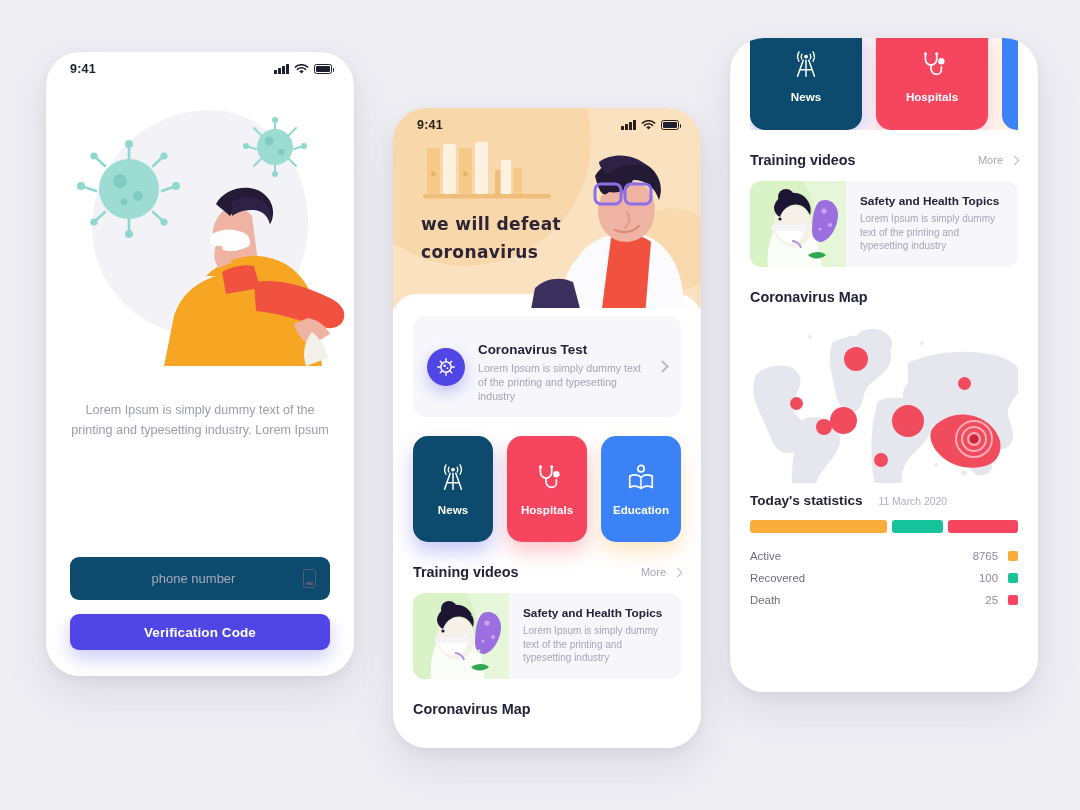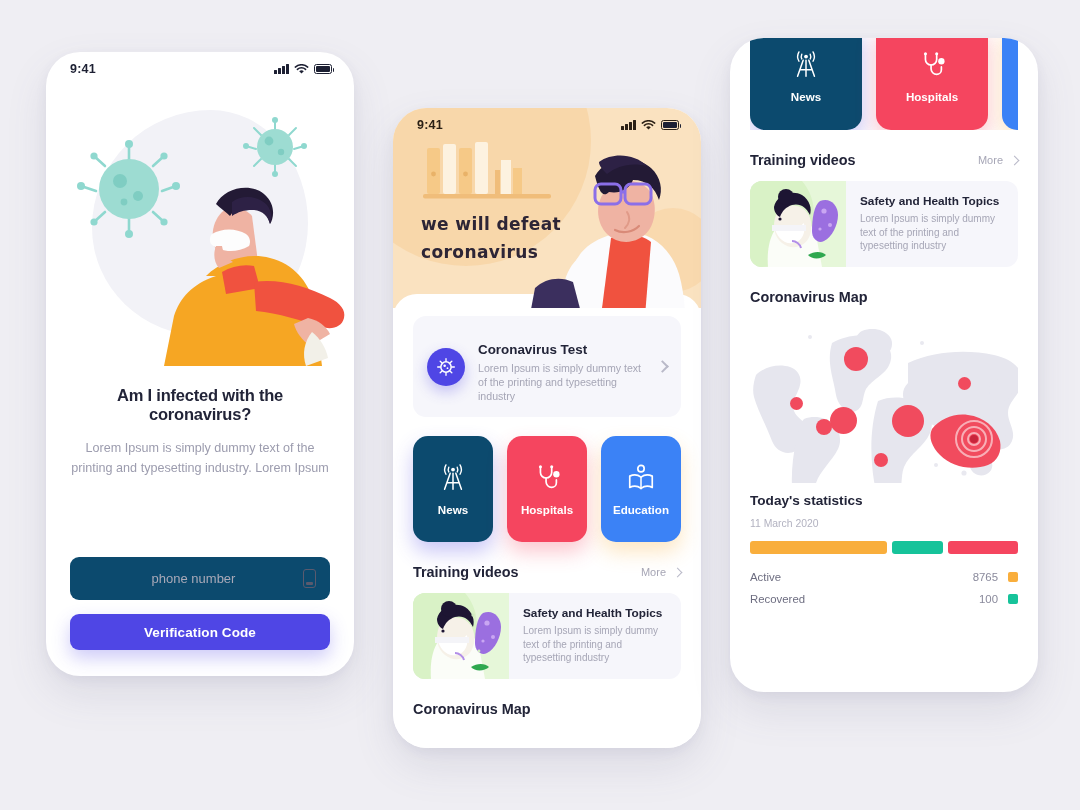--- a/index.html
+++ b/index.html
@@ -121,21 +121,21 @@
   .v-title { font-size:11.8px; font-weight:700; color:#222438; }
   .v-sub { margin-top:4px; font-size:10px; line-height:13.5px; color:#a6a6b6; }
 
   .map-title { font-size:14.4px; font-weight:700; color:#222438; margin-top:22px; }
 
   
   .p3-inner { padding:0 20px; position:relative; height:100%; }
   .p3-tiles { display:flex; gap:14px; margin-top:-16px; overflow:hidden; }
   .p3-tiles .tile { min-width:112px; height:108px; }
   .mapwrap { position:relative; height:170px; margin-top:10px; }
-  .stat-head { display:flex; align-items:baseline; gap:10px; margin-top:8px;flex-direction:column; }
+  .stat-head { display:flex; align-items:baseline; gap:16px; margin-top:8px; }
   .stat-head .sec-title { font-size:13.6px; }
   .stat-date { font-size:10.4px; color:#b2b2c0; }
   .stat-bar { display:flex; gap:5px; margin-top:12px; height:13px; }
   .stat-bar span { border-radius:3px; display:block; }
   .stat-rows { margin-top:12px; }
   .stat-row { display:flex; align-items:center; height:22px; font-size:11.4px; color:#6d6d80; }
   .stat-row .nm { flex:1; }
   .stat-row .vl { color:#8a8a9c; margin-right:10px; }
   .swatch { width:10px; height:10px; border-radius:2px; }
 
@@ -225,21 +225,20 @@
           <path d="M208 196c24-4 52 4 76 16 10 5 16 12 14 20-2 9-12 12-22 9-20-6-44-14-66-16Z" fill="#f0523f"></path>
           <path d="M166 148c10-6 24-6 34 0 4 3 5 8 3 12-12 7-28 7-38-2-2-4-1-8 1-10Z" fill="#fdfdfd"></path>
           <path d="M170 160c-3 8-2 16 3 22l14-6c-6-4-10-9-11-16Z" fill="#efb3a3"></path>
           <path d="M262 232c10 2 18 8 22 16l-20 12c-8-6-14-14-16-22Z" fill="#efb3a3"></path>
           <path d="M266 246c8 6 14 16 16 26l-22 8c-4-12-2-24 6-34Z" fill="#f2f0e8"></path>
         </g>
       </svg>
     </div>
 
     <div class="p1-texts">
-      <div class="p1-title">Am I infected with the coronavirus?</div>
       <div class="p1-sub">Lorem Ipsum is simply dummy text of the printing and typesetting industry. Lorem Ipsum</div>
     </div>
 
     <div class="p1-form">
       <div class="field">
         <div class="ph">phone number</div>
         <div class="phone-ic"></div>
       </div>
       <div class="btn-primary">Verification Code</div>
     </div>
@@ -528,17 +527,22 @@
         <div class="stat-row">
           <div class="nm">Active</div>
           <div class="vl">8765</div>
           <div class="swatch" style="background:#f9ae3c"></div>
         </div>
         <div class="stat-row">
           <div class="nm">Recovered</div>
           <div class="vl">100</div>
           <div class="swatch" style="background:#16c39a"></div>
         </div>
+        <div class="stat-row">
+          <div class="nm">Death</div>
+          <div class="vl">25</div>
+          <div class="swatch" style="background:#f5455f"></div>
+        </div>
       </div>
     </div>
   </div>
 
 </div>
 
 </body></html>

